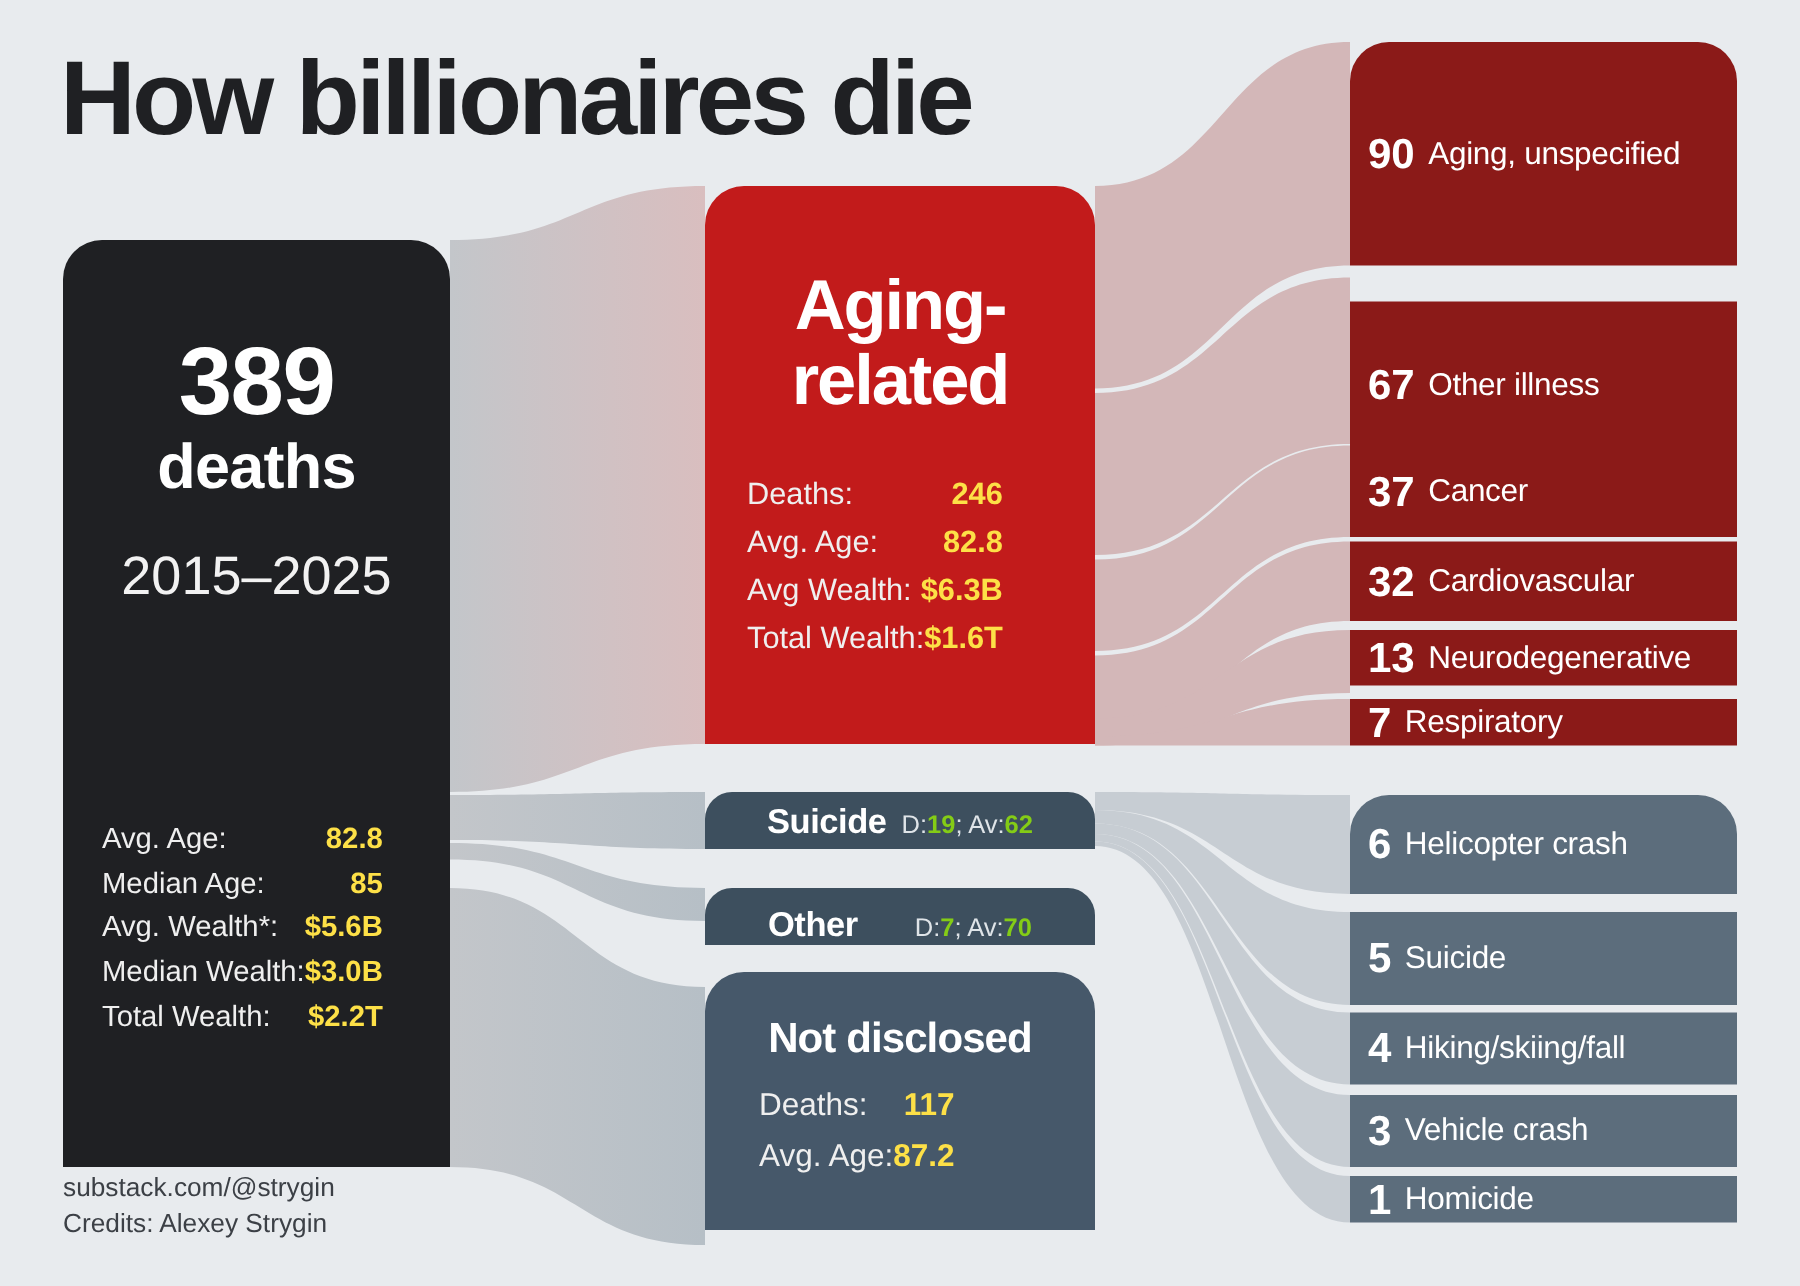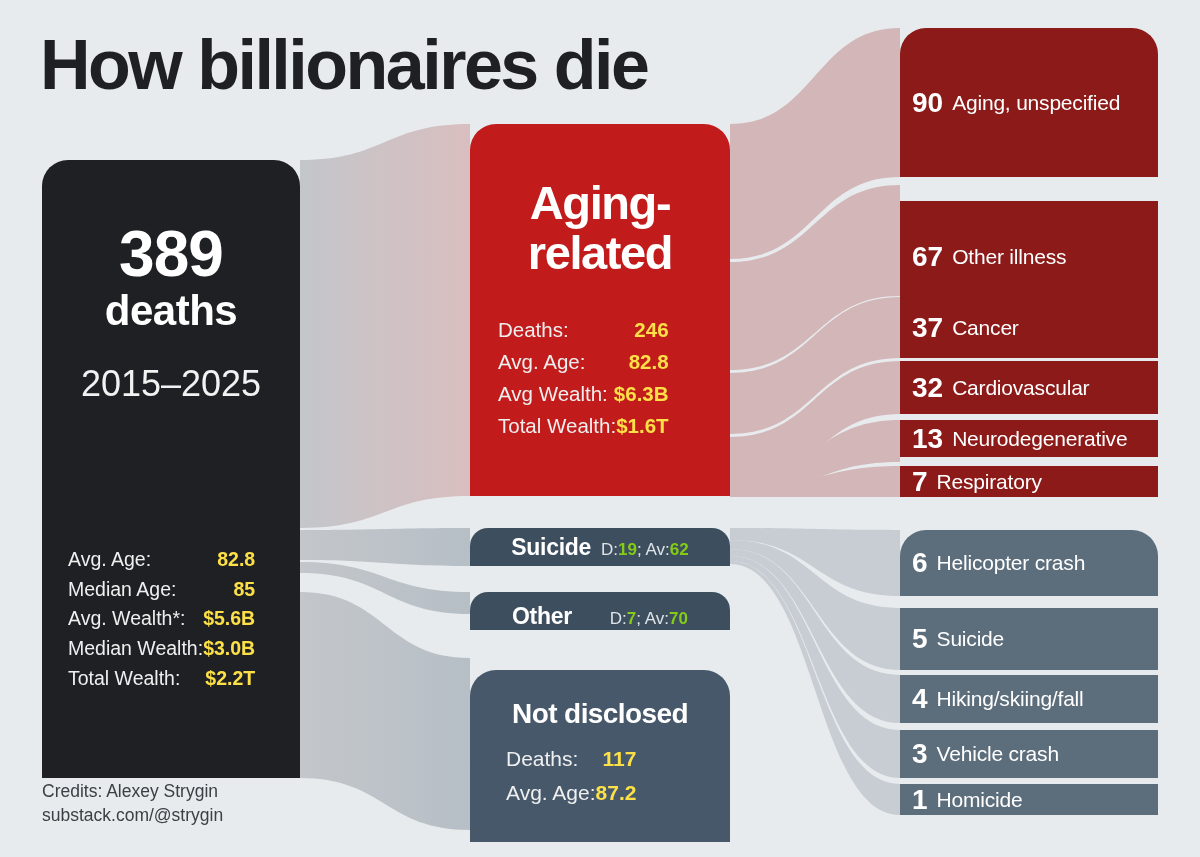--- a/index.html
+++ b/index.html
@@ -131,21 +131,21 @@
     display: flex; align-items: baseline; gap: 10px;
     white-space: nowrap;
     padding: 0 12px;
   }
   .inline-name { font-size: 23px; font-weight: 700; letter-spacing: -0.3px; }
   .inline-meta { font-size: 17px; font-weight: 400; color: #dfe4e8; }
   .inline-meta b { font-weight: 700; color: #84cc16; }
 
   
   #node-notdisclosed {
-    left: 470px; top: 670px;
+    left: 470px; top: 648px;
     width: 260px; height: 172px;
     background: #46586a;
     border-radius: 26px 26px 0 0;
   }
   #nd-title {
     margin-top: 28px;
     text-align: center;
     font-size: 28px;
     font-weight: 700;
     letter-spacing: -0.6px;
@@ -239,22 +239,22 @@
         <div class="stat-row">
           <span class="stat-label">Total Wealth:</span>
           <span class="stat-value">$2.2T</span>
         </div>
       </div>
     </div>
 
   </div>
 
   <div id="credits">
+    <div>substack.com/@strygin</div>
     <div>Credits: Alexey Strygin</div>
-    <div>substack.com/@strygin</div>
   </div>
 
   <div class="node" id="node-aging">
     <div id="aging-title">
       <div>Aging-</div>
       <div>related</div>
     </div>
     <div id="aging-stats">
       <div class="stat-table">
         <div class="stat-row">

